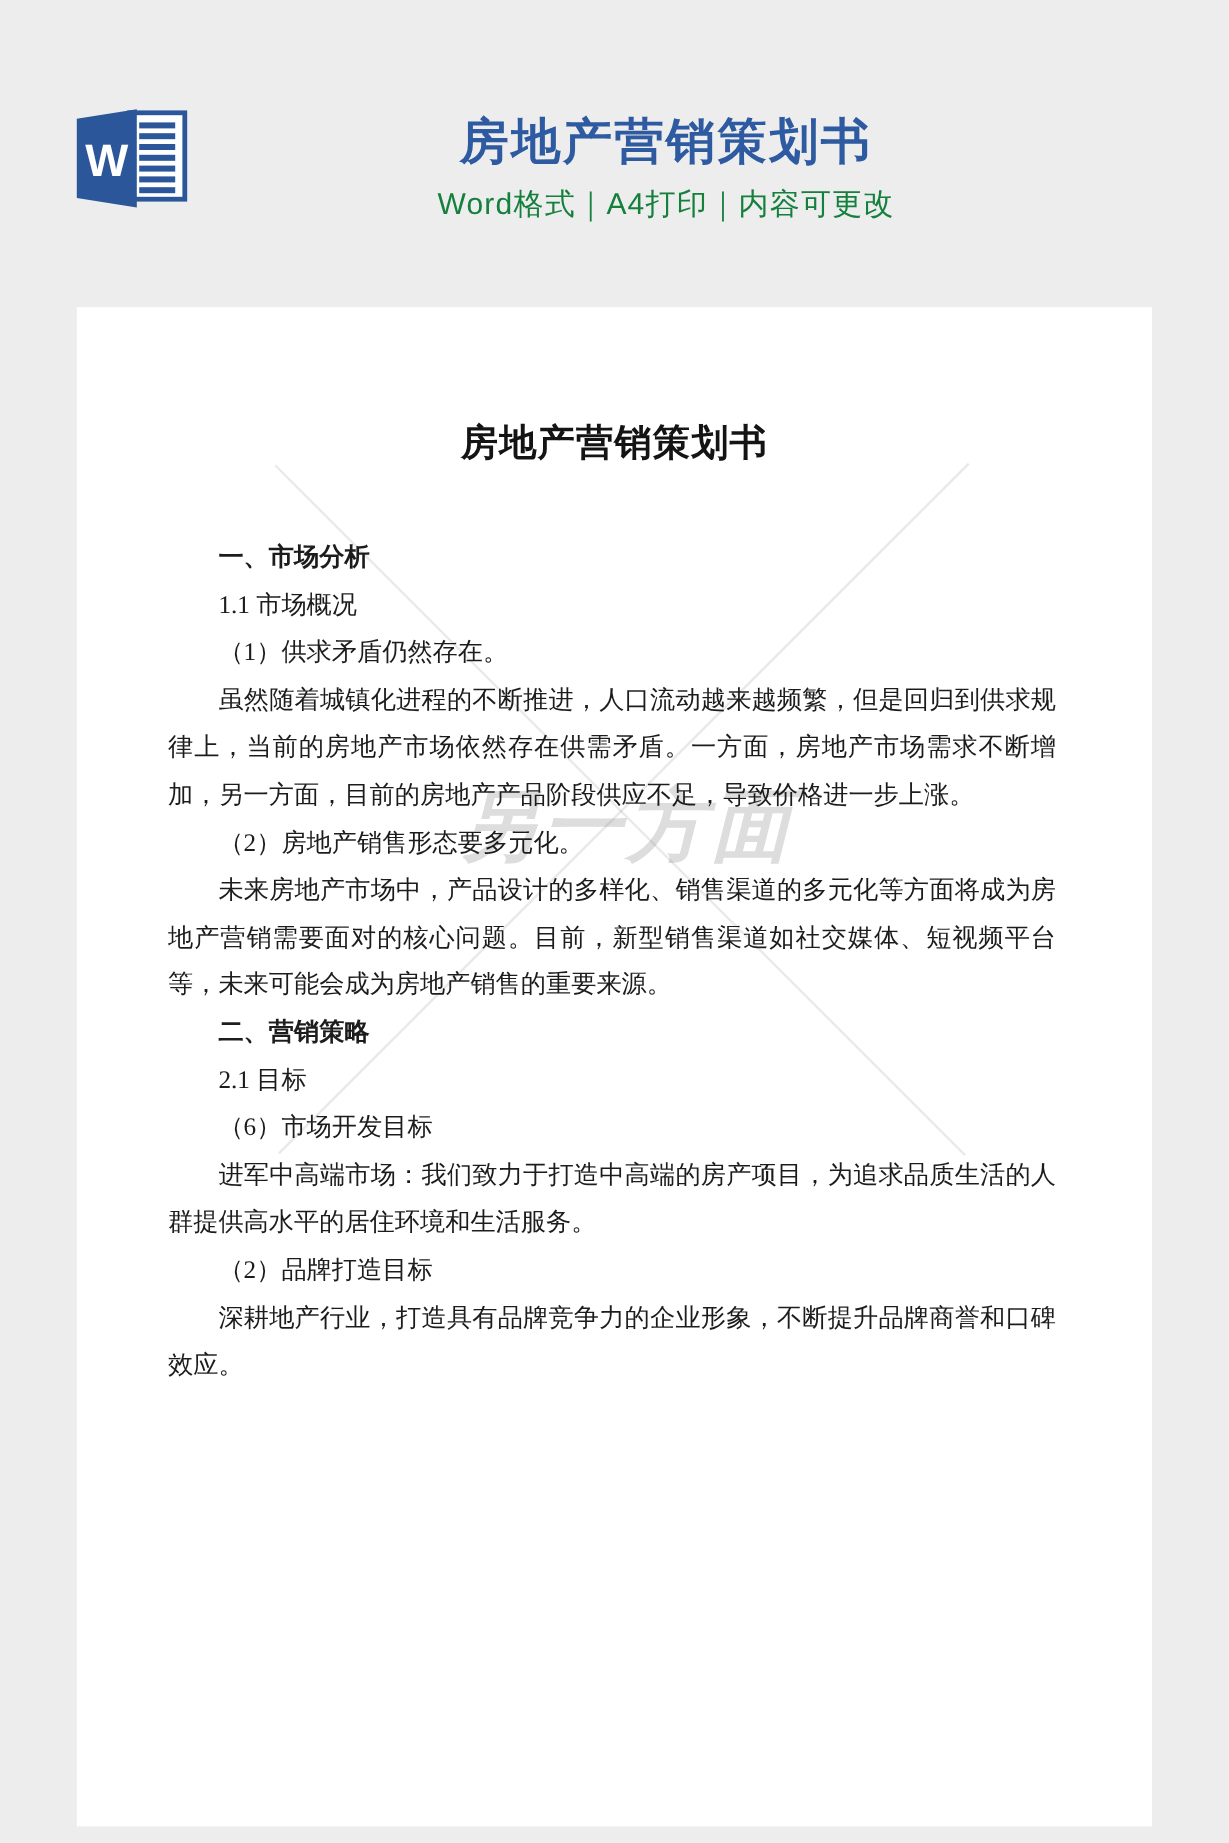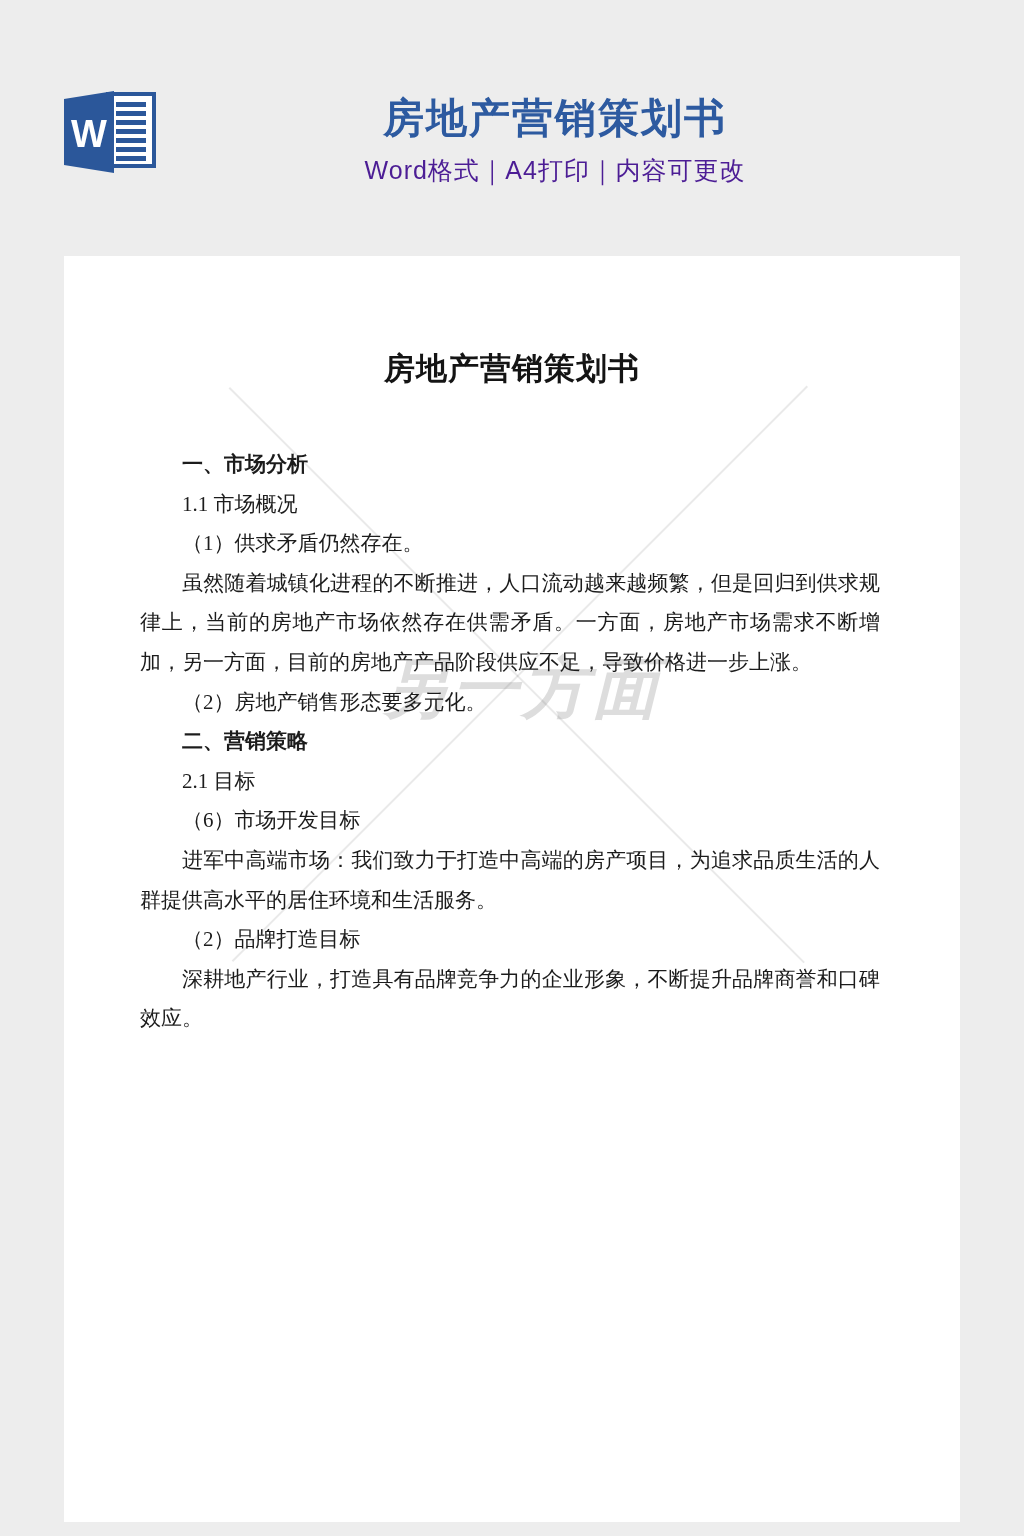--- a/index.html
+++ b/index.html
@@ -13,21 +13,21 @@
 
   
   .header-icon { position:absolute; left:62px; top:90px; }
   .header-text { position:absolute; left:150px; top:94px; width:810px; text-align:center; }
   .header-title {
     font-size:41px; font-weight:700; letter-spacing:2px;
     color:#2d5aa0; line-height:1.2;
   }
   .header-subtitle {
     margin-top:12px; font-size:25px; letter-spacing:1px;
-    color:#4c1d95; line-height:1.2;
+    color:#15803d; line-height:1.2;
   }
 
   
   .page {
     position:absolute; left:64px; top:256px;
     width:896px; height:1266px;
     background:#ffffff;
   }
   .page-content { position:relative; z-index:1; }
   .doc-title {
@@ -96,20 +96,21 @@
   <div class="wm-text">另一方面</div>
 
   <div class="page-content">
     <h1 class="doc-title">房地产营销策划书</h1>
     <div class="doc-body">
         <p class="heading">一、市场分析</p>
         <p class="sub">1.1 市场概况</p>
         <p class="sub">（1）供求矛盾仍然存在。</p>
         <p class="body">虽然随着城镇化进程的不断推进，人口流动越来越频繁，但是回归到供求规律上，当前的房地产市场依然存在供需矛盾。一方面，房地产市场需求不断增加，另一方面，目前的房地产产品阶段供应不足，导致价格进一步上涨。</p>
         <p class="sub">（2）房地产销售形态要多元化。</p>
+        <p class="body">未来房地产市场中，产品设计的多样化、销售渠道的多元化等方面将成为房地产营销需要面对的核心问题。目前，新型销售渠道如社交媒体、短视频平台等，未来可能会成为房地产销售的重要来源。</p>
         <p class="heading">二、营销策略</p>
         <p class="sub">2.1 目标</p>
         <p class="sub">（6）市场开发目标</p>
         <p class="body">进军中高端市场：我们致力于打造中高端的房产项目，为追求品质生活的人群提供高水平的居住环境和生活服务。</p>
         <p class="sub">（2）品牌打造目标</p>
         <p class="body">深耕地产行业，打造具有品牌竞争力的企业形象，不断提升品牌商誉和口碑效应。</p>
       </div>
   </div>
 </div>
 

